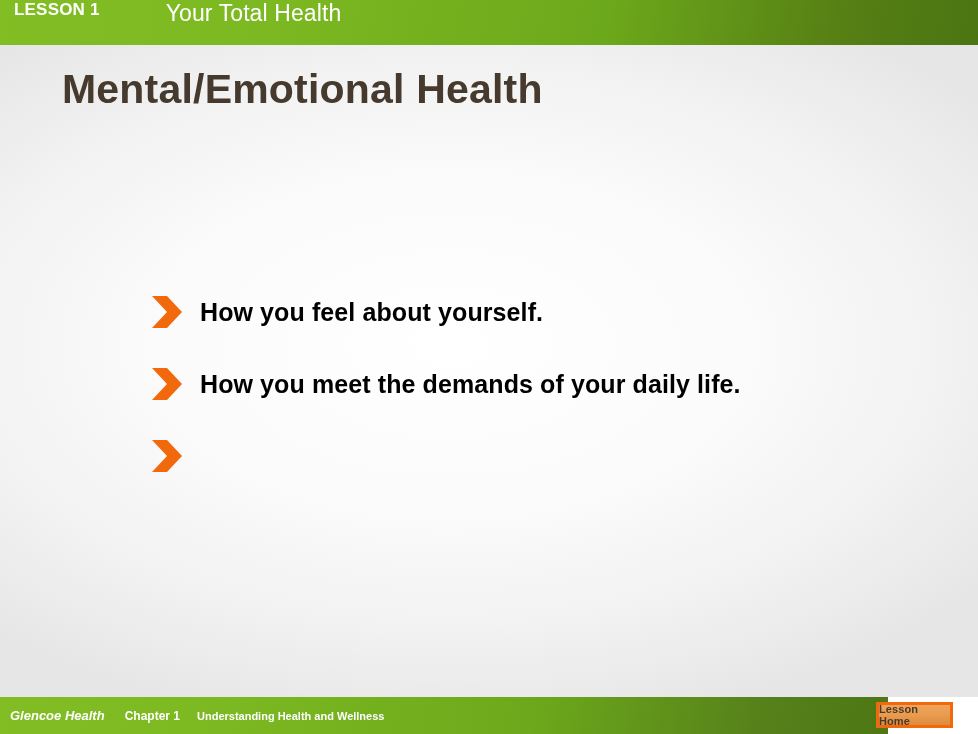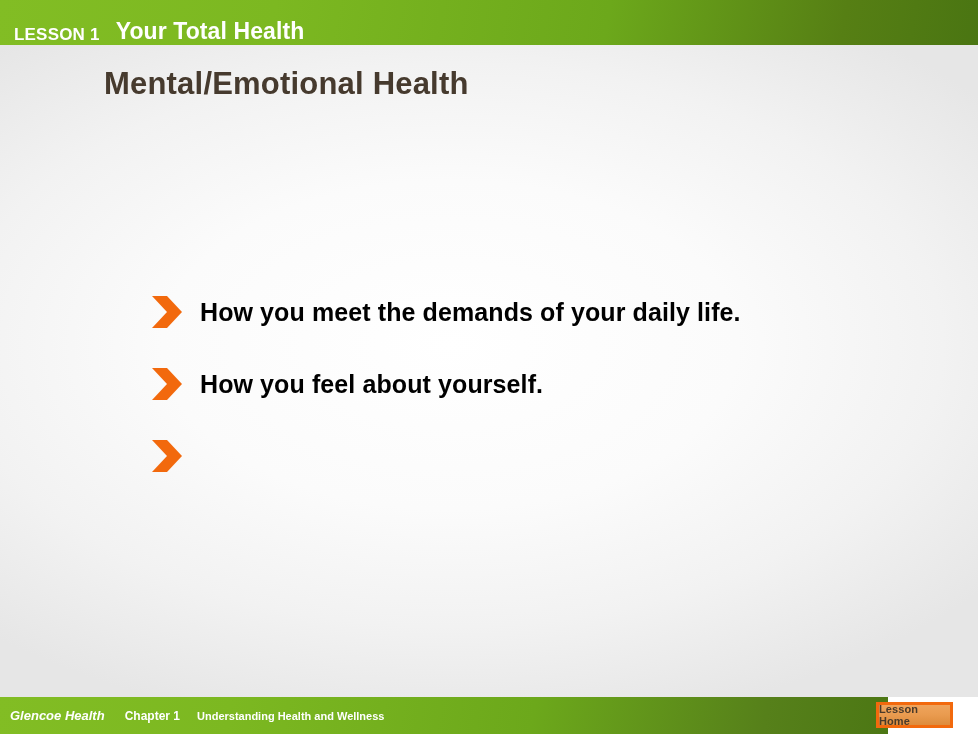--- a/index.html
+++ b/index.html
@@ -35,51 +35,51 @@
 
   
   .header-bar {
     position: absolute;
     left: 0;
     top: 0;
     width: 978px;
     height: 45px;
     background: linear-gradient(100deg, #82bd24 0%, #7cb821 28%, #6ca81b 62%, #567f14 86%, #4a7512 100%);
     display: flex;
-    align-items: flex-end;
+    align-items: flex-start;
     box-sizing: border-box;
     padding-left: 14px;
+    gap: 42px;
   }
   .lesson-tag {
     color: #ffffff;
     font-size: 17px;
     font-weight: bold;
     letter-spacing: 0.2px;
     white-space: nowrap;
   }
   .header-title {
     color: #ffffff;
     font-size: 23px;
-    font-weight: bold;
-    margin-left: 16px;
+    font-weight: normal;
+    margin-left: 24px;
     letter-spacing: 0.1px;
     white-space: nowrap;
   }
 
   
   .slide-title {
     position: absolute;
     left: 62px;
     top: 66px;
-    font-size: 31px;
+    font-size: 41px;
     font-weight: bold;
     color: #463a2e;
     letter-spacing: 0.2px;
     white-space: nowrap;
-    margin-left: 42px;
   }
 
   
   .intro-text {
     position: absolute;
     left: 95px;
     top: 138px;
     width: 790px;
     font-size: 28px;
     line-height: 40px;
@@ -182,28 +182,28 @@
 
   <div class="slide-title">Mental/Emotional Health</div>
 
 
   <div class="bullet-list">
 
     <div class="bullet-item">
       <svg class="bullet-arrow" viewBox="0 0 34 40">
         <polygon points="0,4 15,4 30,20 15,36 0,36 15,20" fill="#f2690d"></polygon>
       </svg>
-      <span class="bullet-text">How you meet the demands of your daily life.</span>
+      <span class="bullet-text">How you feel about yourself.</span>
     </div>
 
     <div class="bullet-item">
       <svg class="bullet-arrow" viewBox="0 0 34 40">
         <polygon points="0,4 15,4 30,20 15,36 0,36 15,20" fill="#f2690d"></polygon>
       </svg>
-      <span class="bullet-text">How you feel about yourself.</span>
+      <span class="bullet-text">How you meet the demands of your daily life.</span>
     </div>
 
     <div class="bullet-item">
       <svg class="bullet-arrow" viewBox="0 0 34 40">
         <polygon points="0,4 15,4 30,20 15,36 0,36 15,20" fill="#f2690d"></polygon>
       </svg>
     </div>
 
   </div>
 

